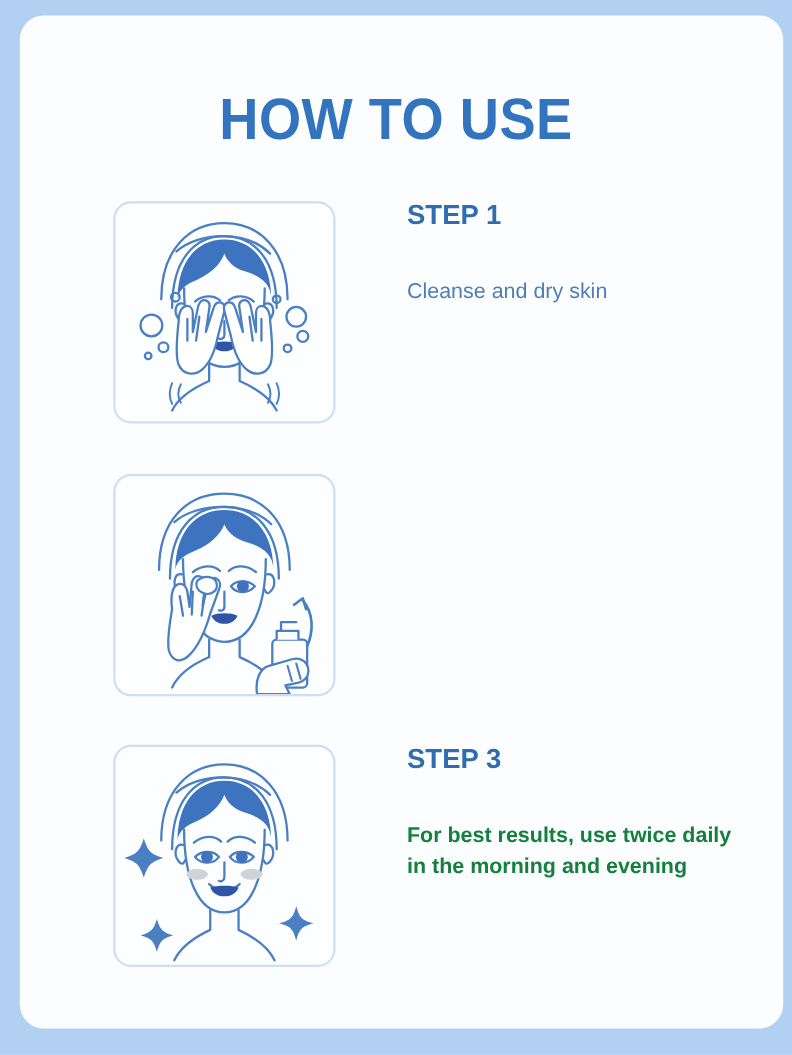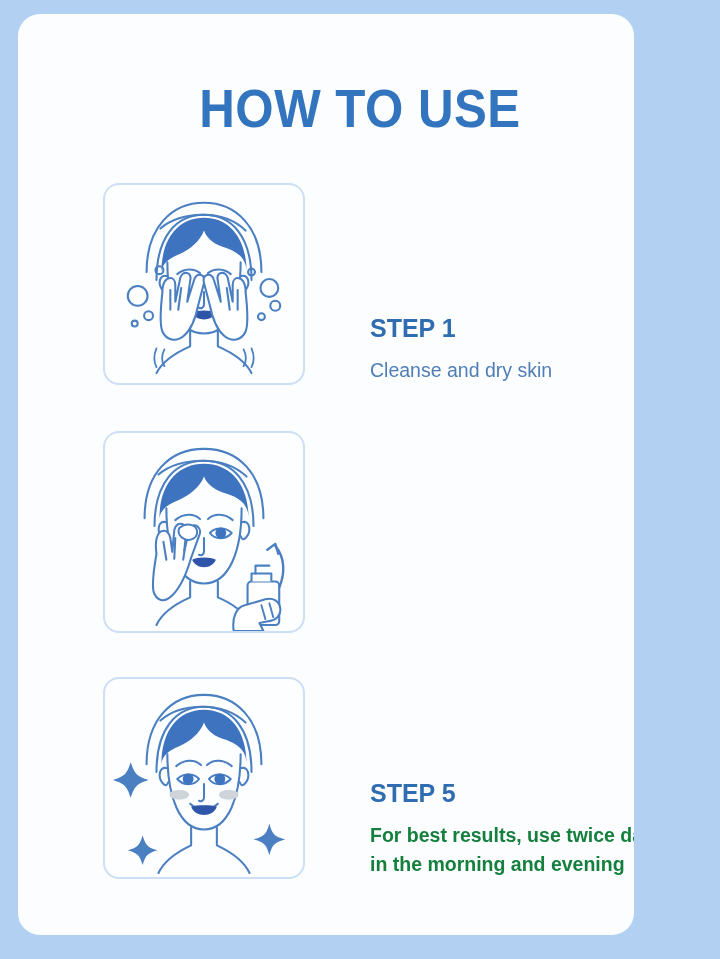--- a/index.html
+++ b/index.html
@@ -20,21 +20,21 @@
     width: 720px;
     height: 959px;
     background: #b2d1f2;
     box-sizing: border-box;
   }
 
   .card {
     position: absolute;
     left: 18px;
     top: 14px;
-    width: 616px;
+    width: 694px;
     height: 921px;
     background: #fcfdff;
     border-radius: 22px;
     box-sizing: border-box;
     overflow: hidden;
     padding-left: 20px;
   }
 
   
   .title {
@@ -81,33 +81,34 @@
   }
 
   .step-text {
     position: absolute;
     left: 267px;
     top: 0;
     width: 313px;
     height: 202px;
     display: flex;
     flex-direction: column;
-    justify-content: flex-end;
+    justify-content: flex-start;
   }
   .step-label {
     font-size: 25px;
     font-weight: bold;
     color: #2f6cb0;
     line-height: 1.1;
     margin-bottom: 13px;
   }
   .step-desc {
     font-size: 19.5px;
     color: #4e7eb5;
     line-height: 1.5;
+    margin-top: 27px;
   }
   .step-desc.bold {
     font-weight: bold;
     color: #15803d;
   }
 </style>
 </head>
 <body>
 
 <div class="page">
@@ -303,19 +304,19 @@
             <path d="M26 84 C30 96 32 98 44 102 C32 106 30 108 26 120
                      C22 108 20 106 8 102 C20 98 22 96 26 84 Z"></path>
             <path d="M38 158 C41 168 43 170 53 173 C43 176 41 178 38 188
                      C35 178 33 176 23 173 C33 170 35 168 38 158 Z"></path>
             <path d="M166 146 C169 157 171 159 182 162 C171 165 169 167 166 178
                      C163 167 161 165 150 162 C161 159 163 157 166 146 Z"></path>
           </g>
         </svg>
       </div>
       <div class="step-text">
-        <div class="step-label">STEP 5</div>
+        <div class="step-label">STEP 3</div>
         <div class="step-desc bold">For best results, use twice daily in the morning and evening</div>
       </div>
     </div>
 
   </div>
 </div>
 
 </body></html>

